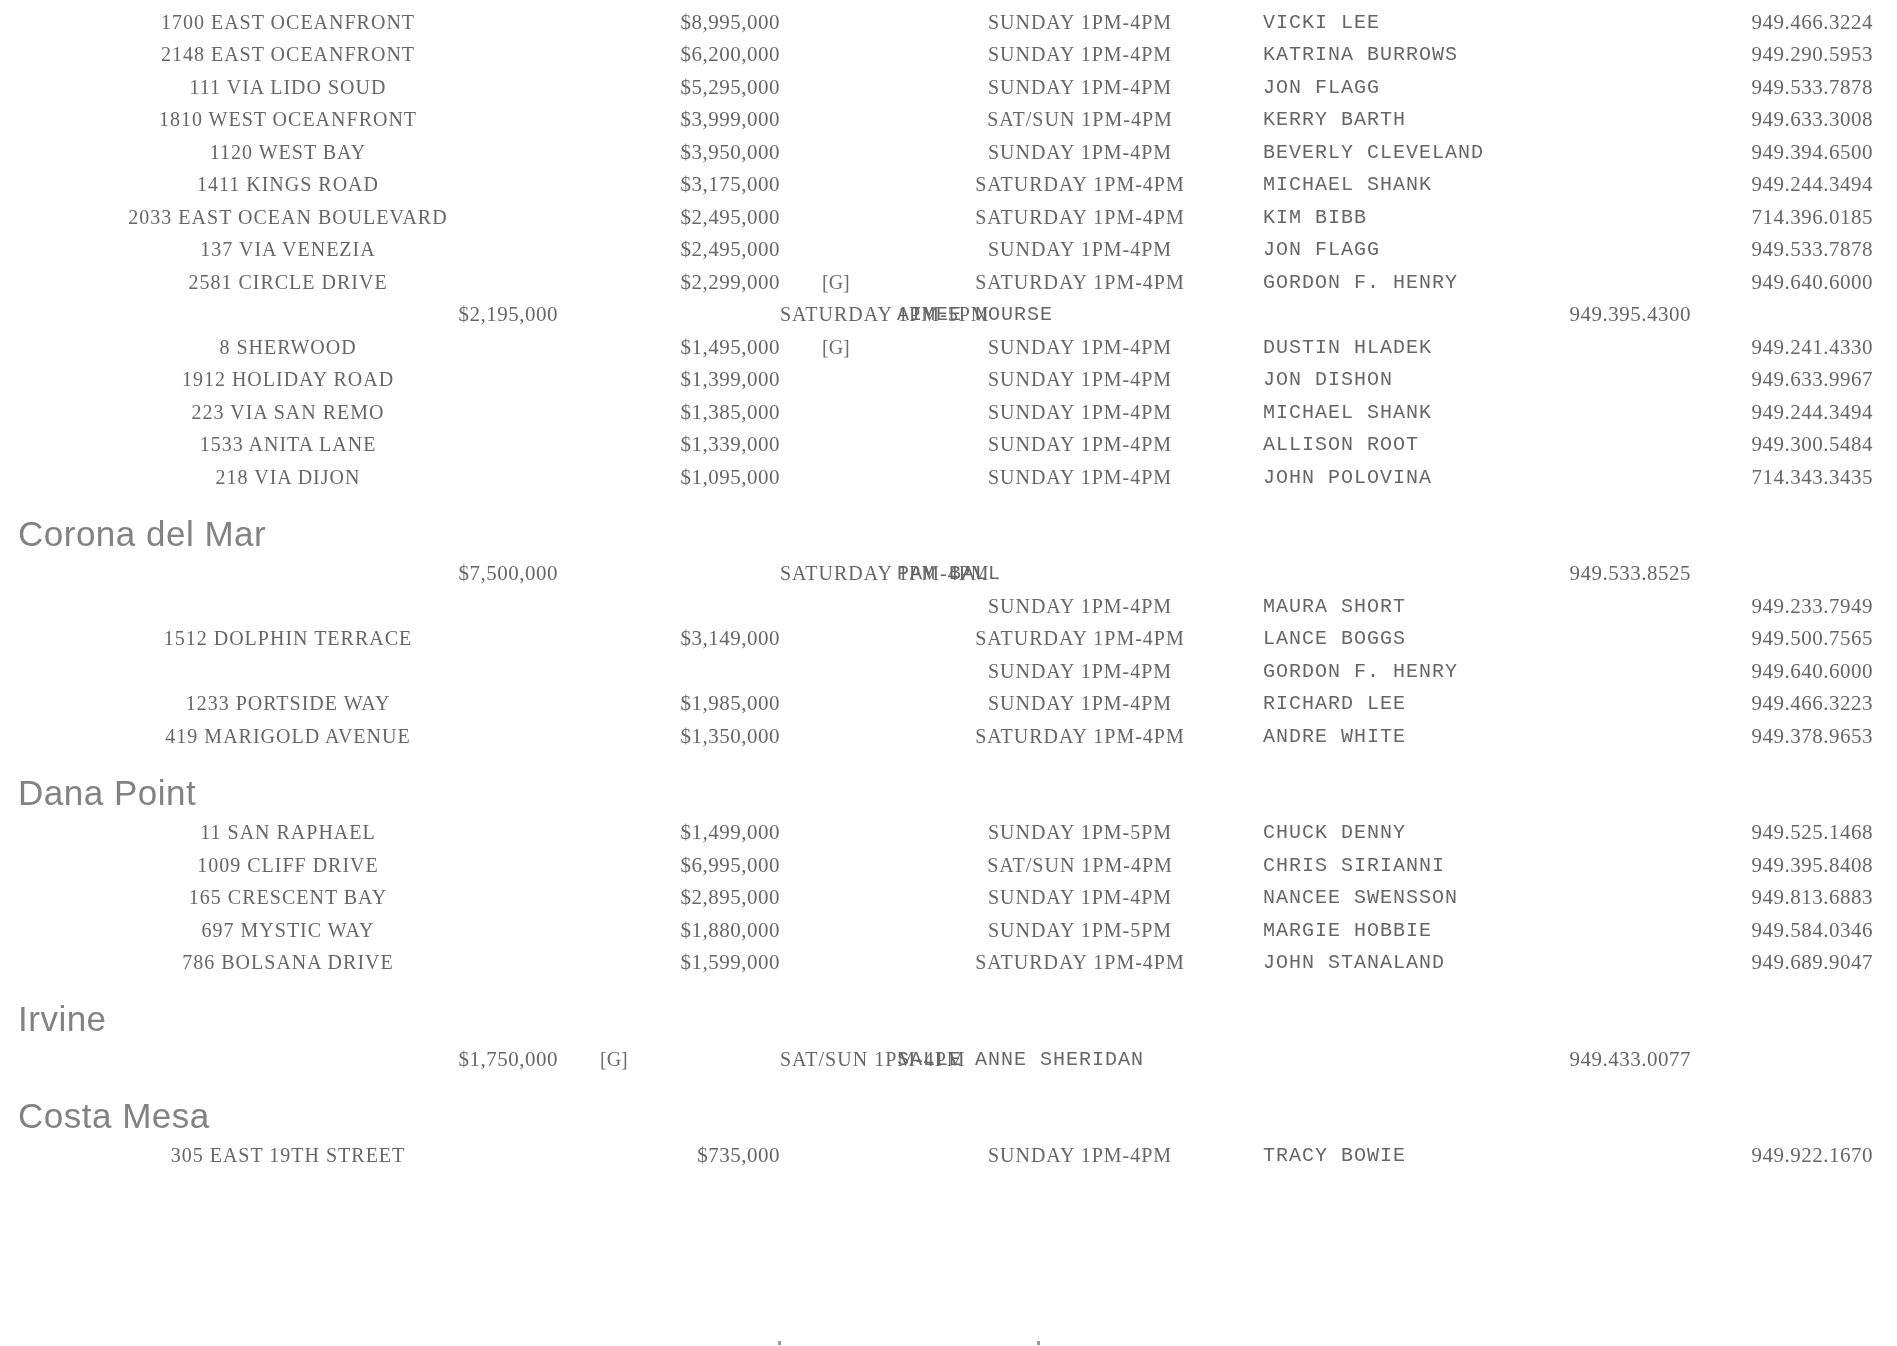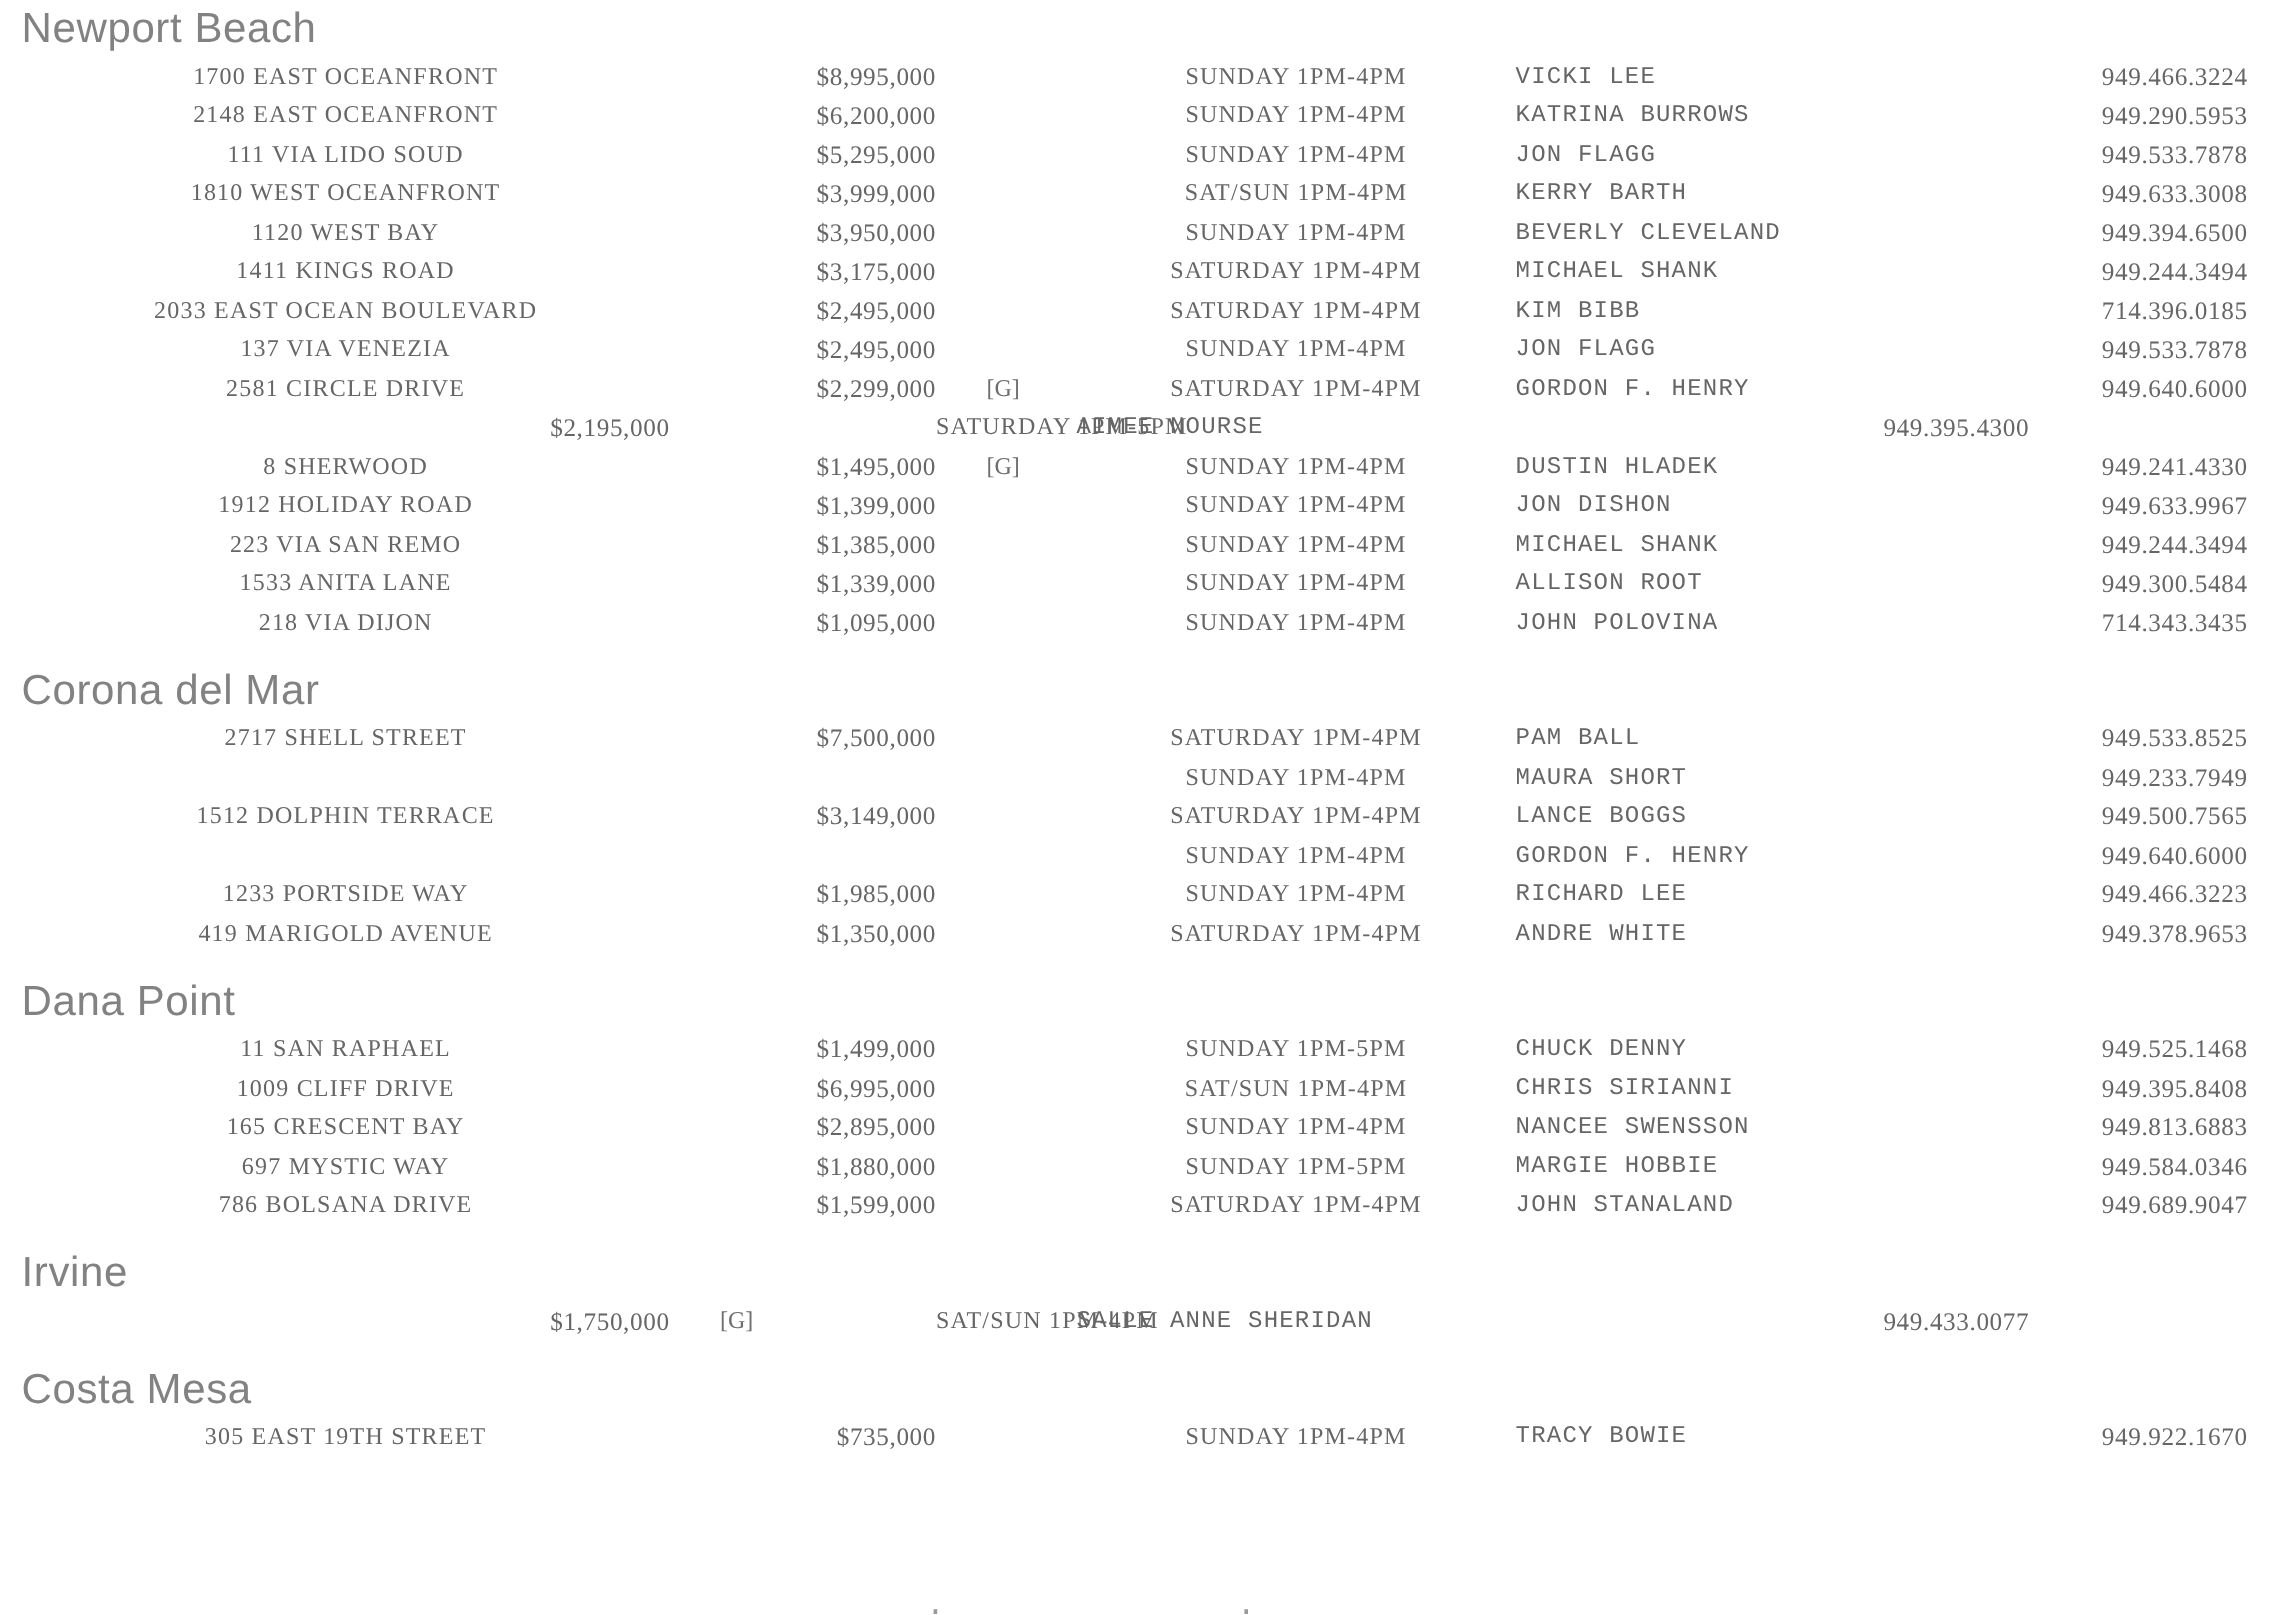--- a/index.html
+++ b/index.html
@@ -60,21 +60,20 @@
   }
   .artifact.a1 { left: 778px;  top: 1341px; }
   .artifact.a2 { left: 1037px; top: 1341px; }
 </style>
 </head>
 <body>
 
 <div class="sheet">
   <div id="sections-root">
       <div class="section">
-        <div class="section-title">Newport Beach</div>
         <div class="listing-row">
           <div class="cell-address">1700 EAST OCEANFRONT</div>
           <div class="cell-price">$8,995,000</div>
           <div class="cell-g"></div>
           <div class="cell-time">SUNDAY 1PM-4PM</div>
           <div class="cell-agent">VICKI LEE</div>
           <div class="cell-phone">949.466.3224</div>
         </div>
         <div class="listing-row">
           <div class="cell-address">2148 EAST OCEANFRONT</div>
@@ -184,21 +183,20 @@
           <div class="cell-price">$1,095,000</div>
           <div class="cell-g"></div>
           <div class="cell-time">SUNDAY 1PM-4PM</div>
           <div class="cell-agent">JOHN POLOVINA</div>
           <div class="cell-phone">714.343.3435</div>
         </div>
       </div>
       <div class="section">
         <div class="section-title">Corona del Mar</div>
         <div class="listing-row">
-          <div class="cell-address">2717 SHELL STREET</div>
           <div class="cell-price">$7,500,000</div>
           <div class="cell-g"></div>
           <div class="cell-time">SATURDAY 1PM-4PM</div>
           <div class="cell-agent">PAM BALL</div>
           <div class="cell-phone">949.533.8525</div>
         </div>
         <div class="listing-row">
           <div class="cell-address"></div>
           <div class="cell-price"></div>
           <div class="cell-g"></div>

